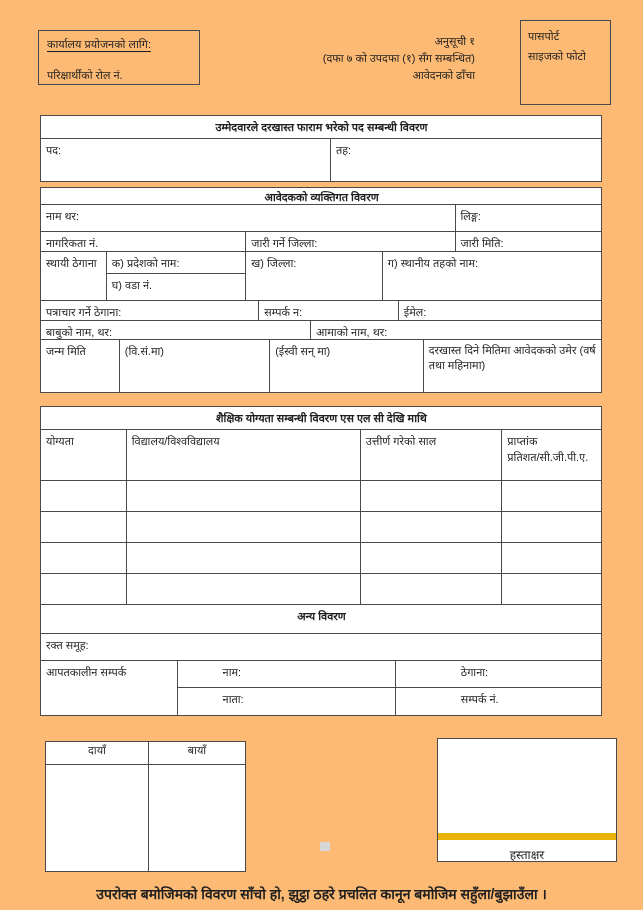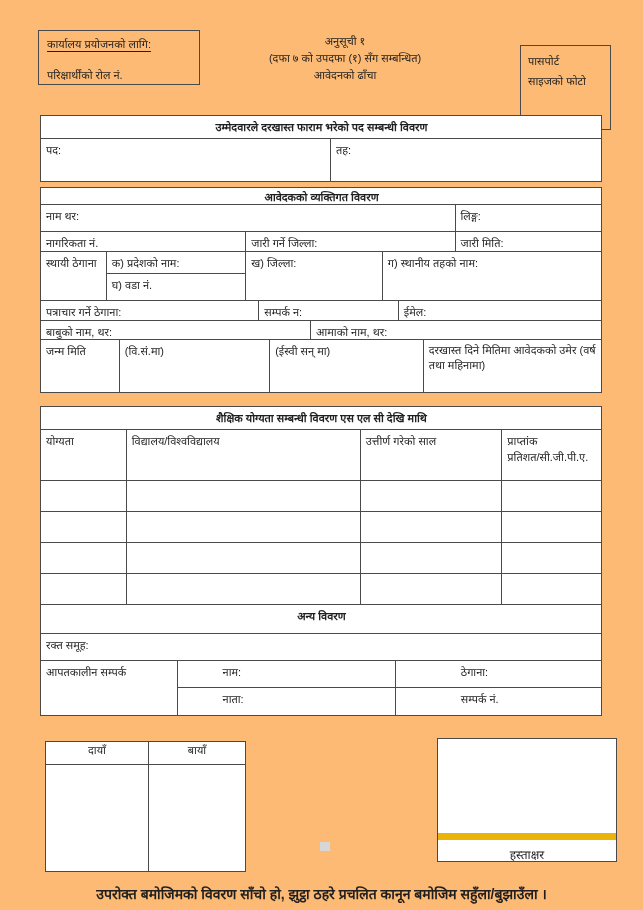--- a/index.html
+++ b/index.html
@@ -29,39 +29,39 @@
     overflow: hidden;
   }
   .cell.first { border-left: none; }
   .subcol { display: flex; flex-direction: column; padding: 0; }
   .subcell { padding: 3px 4px 0 5px; }
   .subcell.divided { border-bottom: 1px solid #4a4a4a; }
   .office-box { padding: 6px 8px; line-height: 15px; }
   .office-title { text-decoration: underline; text-underline-offset: 3px; }
   .office-roll { margin-top: 16px; }
   .heading-center { text-align: center; line-height: 17px; }
-  .photo-box { padding: 5px 7px; line-height: 20px; margin-top: 25px; }
+  .photo-box { padding: 5px 7px; line-height: 20px; }
   .thumb-table .cell { padding: 0; }
   .thumb-head { text-align: center; padding: 3px 0 2px 0; }
   .sig-top { height: 94px; }
   .sig-label { border-top: 7px solid #eab308; text-align: center; padding-top: 6px; font-size: 12px; }
   .footer-line { text-align: center; font-weight: bold; font-size: 14px; }
   .smudge { background: #d7d7d7; }
 </style>
 </head>
 <body>
 
 <div class="page">
 
   <div class="abs bordered office-box" style="left:38px; top:30px; width:162px; height:55px;">
     <div class="office-title">कार्यालय प्रयोजनको लागि:</div>
     <div class="office-roll">परिक्षार्थींको रोल नं.</div>
   </div>
 
-  <div class="abs heading-center" style="left:215px; top:33px; width:260px;">
+  <div class="abs heading-center" style="left:215px; top:33px; width:260px;text-align:right;">
     <div>अनुसूची १</div>
     <div>(दफा ७ को उपदफा (१) सँग सम्बन्धित)</div>
     <div>आवेदनको ढाँचा</div>
   </div>
 
   <div class="abs bordered photo-box" style="left:520px; top:20px; width:91px; height:85px;">
     <div>पासपोर्ट</div>
     <div>साइजको फोटो</div>
   </div>
 

